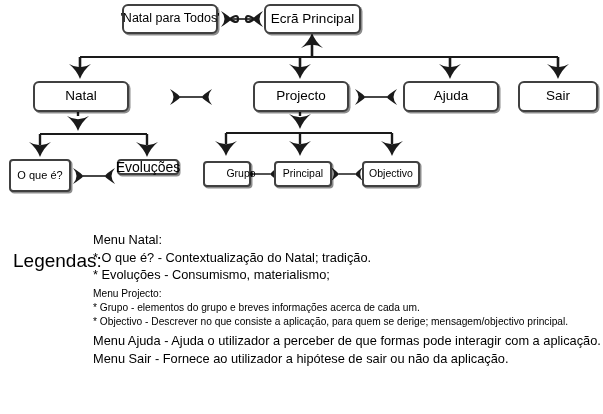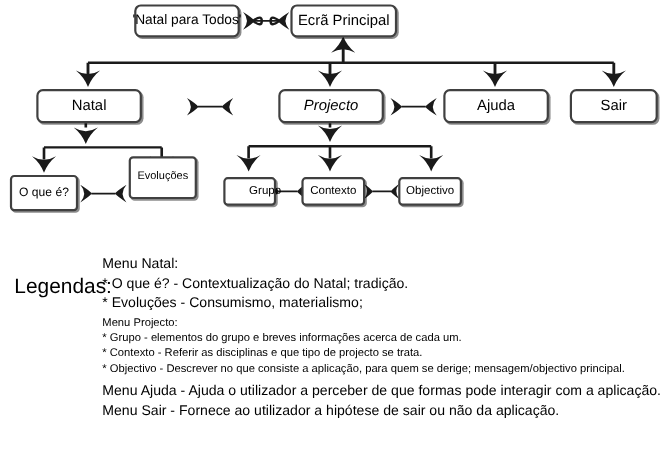--- a/index.html
+++ b/index.html
@@ -50,39 +50,39 @@
     font-size: 13.5px; border-radius: 6px;
   }
 
   
   #node-natal {
     left: 33px; top: 81px; width: 96px; height: 31px;
     font-size: 13.5px; border-radius: 6px;
   }
   #node-projecto {
     left: 253px; top: 81px; width: 96px; height: 31px;
-    font-size: 13.5px; border-radius: 6px; font-style: italic;
+    font-size: 13.5px; border-radius: 6px;
   }
   #node-ajuda {
     left: 403px; top: 81px; width: 96px; height: 31px;
     font-size: 13.5px; border-radius: 6px;
   }
   #node-sair {
     left: 518px; top: 81px; width: 80px; height: 31px;
     font-size: 13.5px; border-radius: 6px;
   }
 
   
   #node-o-que-e {
     left: 9px; top: 159px; width: 62px; height: 33px;
     font-size: 11px; border-radius: 4px;
   }
   #node-evolucoes {
-    left: 117px; top: 142px; width: 62px; height: 39px;
-    font-size: 10px; border-radius: 4px;
+    left: 117px; top: 159px; width: 62px; height: 16px;
+    font-size: 14px; border-radius: 4px;
   }
 
   
   #node-grupo {
     left: 203px; top: 161px; width: 48px; height: 26px;
     font-size: 10.5px; border-radius: 4px; padding-left: 28px;
   }
   #node-contexto {
     left: 274px; top: 161px; width: 58px; height: 26px;
     font-size: 10.5px; border-radius: 4px;
@@ -242,33 +242,32 @@
   <div class="node" id="node-ajuda">Ajuda</div>
 
   <div class="node" id="node-sair">Sair</div>
 
   <div class="node" id="node-o-que-e">O que é?</div>
 
   <div class="node" id="node-evolucoes">Evoluções</div>
 
   <div class="node" id="node-grupo">Grupo</div>
 
-  <div class="node" id="node-contexto">Contexto</div>
+  <div class="node" id="node-contexto">Principal</div>
 
   <div class="node" id="node-objectivo">Objectivo</div>
 </div>
 
 <div id="legend">
   <div id="legend-title">Legendas:</div>
   <div id="legend-body">
       <div class="leg-line leg-big">Menu Natal:</div>
       <div class="leg-line leg-big">* O que é? - Contextualização do Natal; tradição.</div>
       <div class="leg-line leg-big">* Evoluções - Consumismo, materialismo;</div>
       <div class="leg-gap"></div>
       <div class="leg-line leg-small">Menu Projecto:</div>
       <div class="leg-line leg-small">* Grupo - elementos do grupo e breves informações acerca de cada um.</div>
-      <div class="leg-line leg-small">* Contexto - Referir as disciplinas e que tipo de projecto se trata.</div>
       <div class="leg-line leg-small">* Objectivo - Descrever no que consiste a aplicação, para quem se derige; mensagem/objectivo principal.</div>
       <div class="leg-gap"></div>
       <div class="leg-line leg-big">Menu Ajuda - Ajuda o utilizador a perceber de que formas pode interagir com a aplicação.</div>
       <div class="leg-line leg-big">Menu Sair -  Fornece ao utilizador a hipótese de sair ou não da aplicação.</div>
     </div>
 </div>
 
 </body></html>

